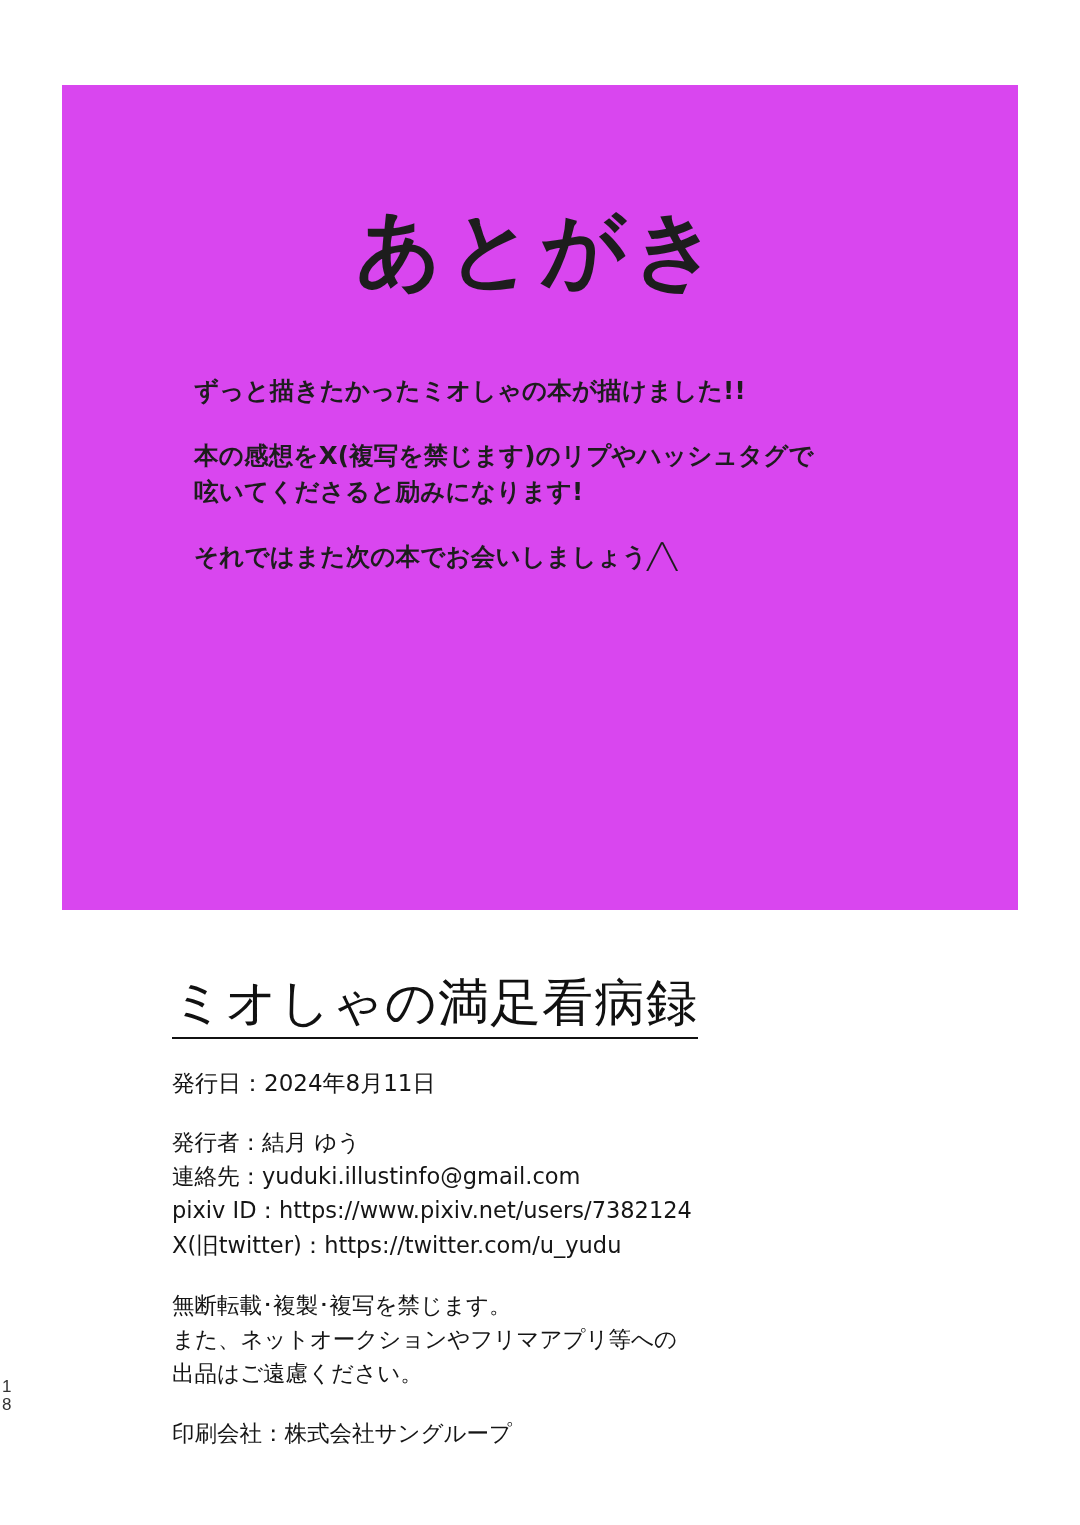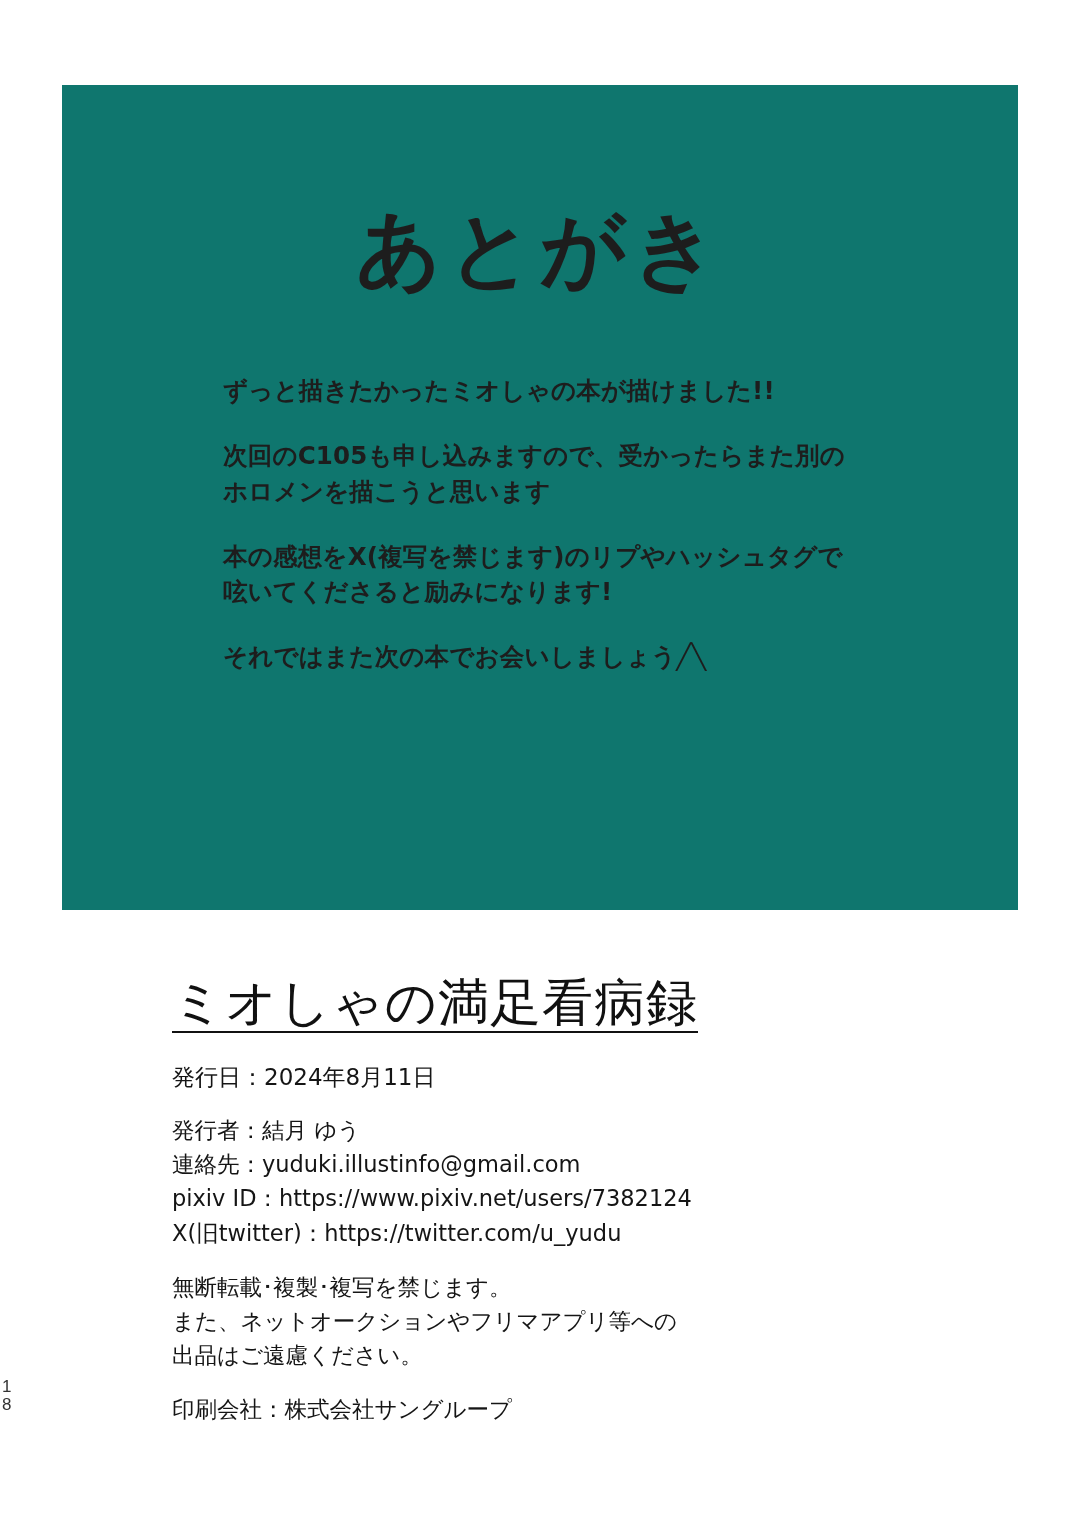--- a/index.html
+++ b/index.html
@@ -16,39 +16,39 @@
     overflow: hidden;
   }
 
   
   .afterword-panel {
     position: absolute;
     left: 62px;
     top: 85px;
     width: 956px;
     height: 825px;
-    background: #0f766e;
+    background: #d946ef;
   }
 
   .afterword-title {
     position: absolute;
     left: 0;
     right: 0;
     top: 108px;
     text-align: center;
     font-family: "DejaVu Sans", sans-serif;
     font-weight: bold;
     font-size: 84px;
     letter-spacing: 6px;
     color: #1d1d1d;
   }
 
   .afterword-body {
     position: absolute;
-    left: 161px;
+    left: 132px;
     top: 288px;
     width: 760px;
   }
 
   .afterword-para {
     font-family: "DejaVu Sans", sans-serif;
     font-weight: bold;
     font-size: 24.5px;
     line-height: 1.44;
     color: #1d1d1d;
@@ -65,38 +65,39 @@
     top: 975px;
     width: 800px;
   }
 
   .colophon-title {
     font-family: "DejaVu Sans", sans-serif;
     font-size: 51px;
     line-height: 1.1;
     color: #111111;
     margin: 0;
+    padding-bottom: 6px;
     border-bottom: 2.5px solid #111111;
     display: inline-block;
     letter-spacing: 1px;
   }
 
   .colophon-date {
     font-family: "DejaVu Sans", sans-serif;
     font-size: 23px;
     margin-top: 29px;
     color: #151515;
   }
 
   .colophon-block {
     font-family: "DejaVu Sans", sans-serif;
     font-size: 22.5px;
     line-height: 1.52;
     color: #151515;
-    margin-top: 20px;
+    margin-top: 26px;
     white-space: pre-line;
   }
 
   
   .page-number {
     position: absolute;
     left: 2px;
     top: 1378px;
     font-family: "Liberation Sans", sans-serif;
     font-size: 17px;
@@ -105,22 +106,20 @@
     letter-spacing: 0;
   }
 </style>
 </head>
 <body>
 
 <div class="afterword-panel">
   <div class="afterword-title">あとがき</div>
   <div class="afterword-body">
     <p class="afterword-para">ずっと描きたかったミオしゃの本が描けました!!</p>
-    <p class="afterword-para">次回のC105も申し込みますので、受かったらまた別の
-ホロメンを描こうと思います</p>
     <p class="afterword-para">本の感想をX(複写を禁じます)のリプやハッシュタグで
 呟いてくださると励みになります!</p>
     <p class="afterword-para">それではまた次の本でお会いしましょう╱╲</p>
   </div>
 </div>
 
 <div class="colophon">
   <div class="colophon-title">ミオしゃの満足看病録</div>
   <div class="colophon-date">発行日：2024年8月11日</div>
   <div class="colophon-block">発行者：結月 ゆう

